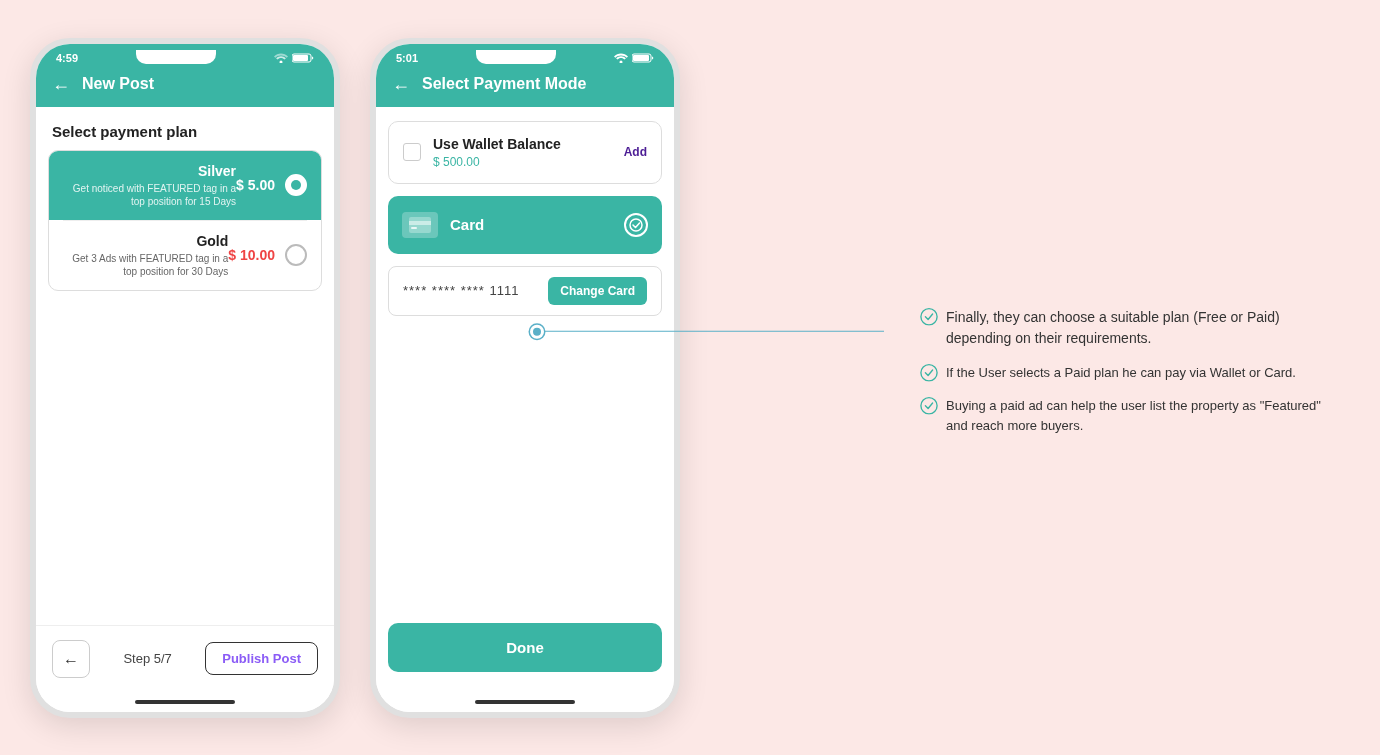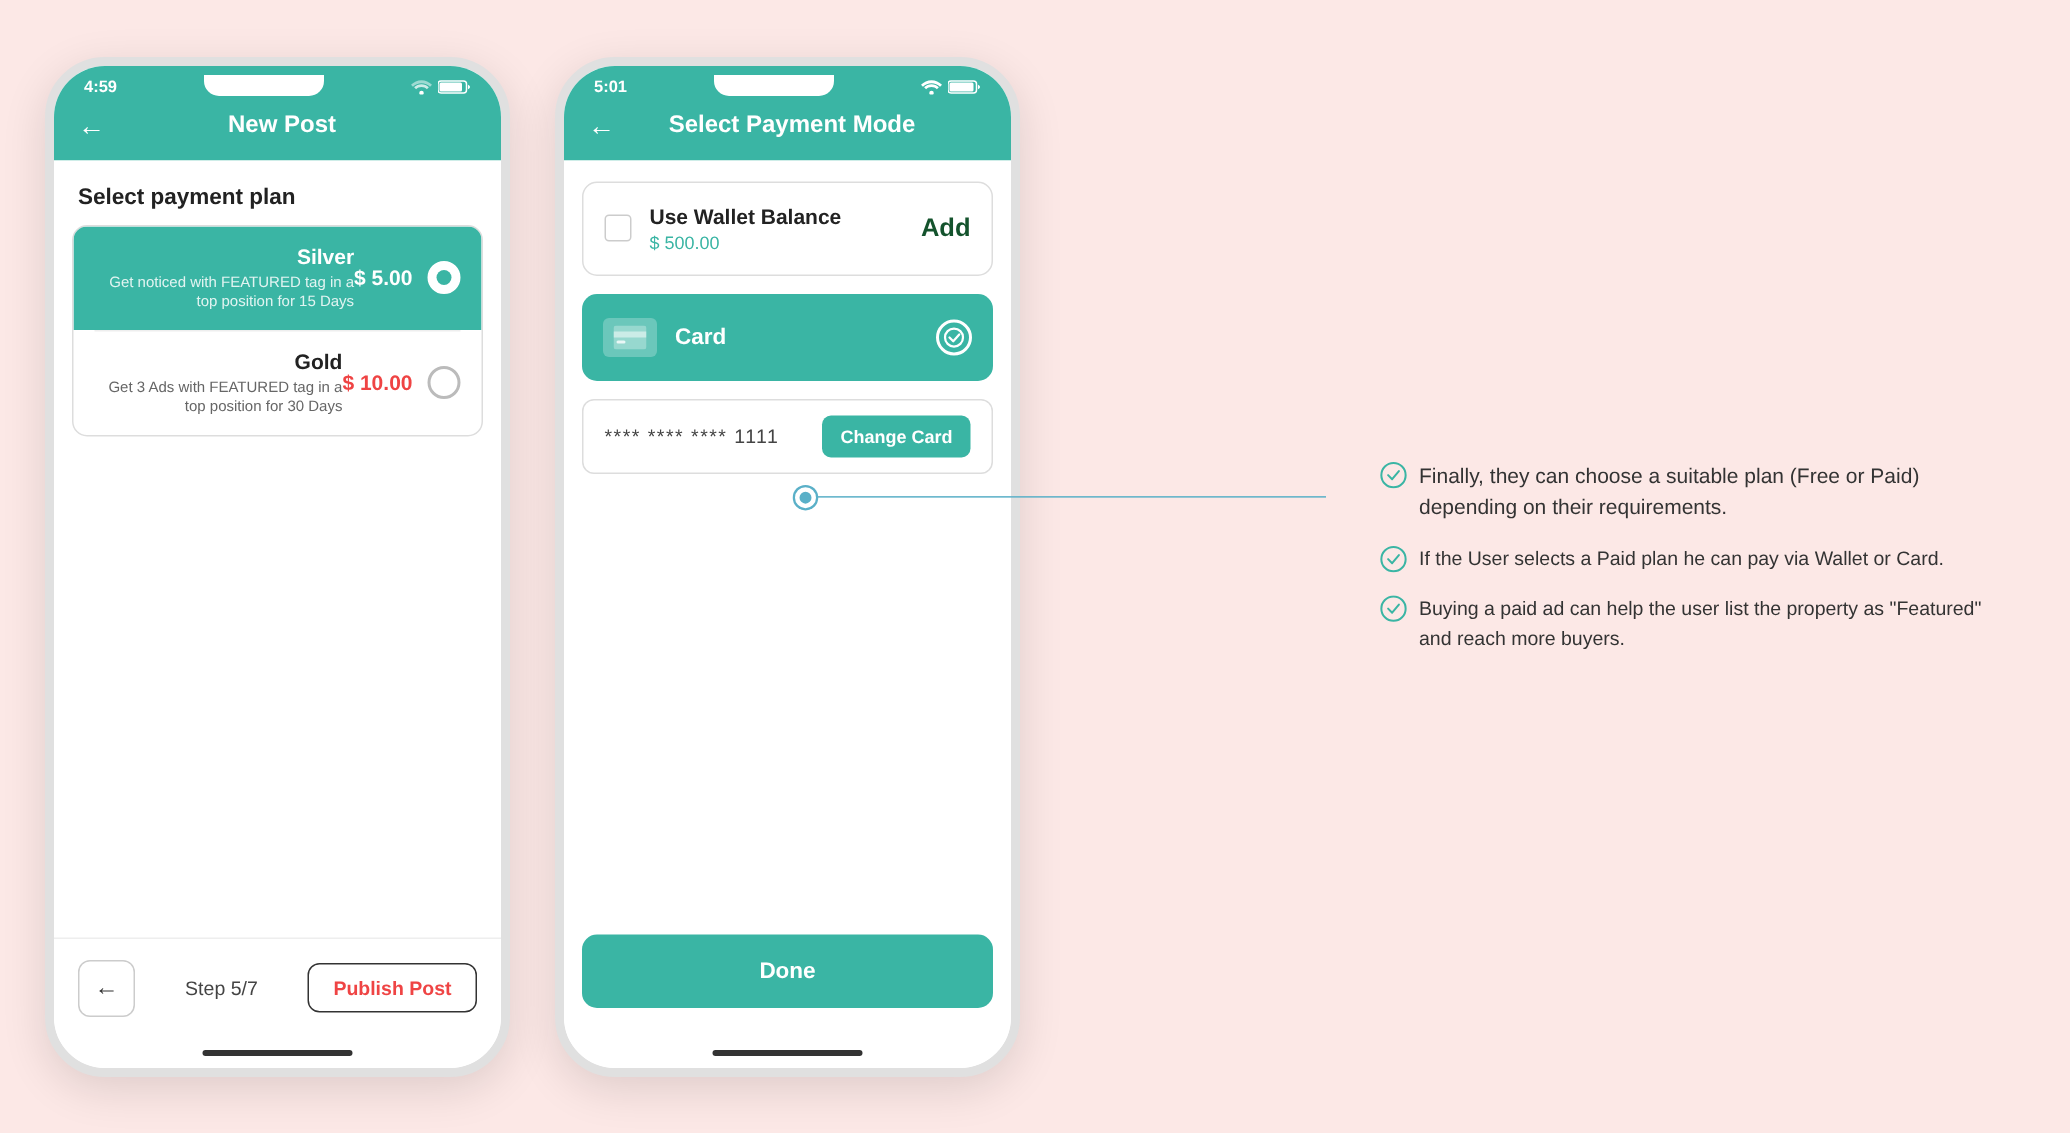--- a/index.html
+++ b/index.html
@@ -83,21 +83,21 @@
       font-size: 18px;
       margin-right: 12px;
       cursor: pointer;
     }
 
     .phone-header .header-title {
       color: white;
       font-size: 16px;
       font-weight: 600;
       flex: 1;
-      text-align: center;
+      text-align: left;
       margin-right: 24px;
     }
 
     
     .phone-content {
       flex: 1;
       overflow: hidden;
       background: white;
     }
 
@@ -232,21 +232,21 @@
       font-weight: 500;
     }
 
     .publish-btn {
       background: white;
       border: 1.5px solid #333;
       border-radius: 8px;
       padding: 8px 16px;
       font-size: 13px;
       font-weight: 600;
-      color: #ef4444;
+      color: #8b5cf6;
       cursor: pointer;
     }
 
     .home-indicator {
       height: 20px;
       display: flex;
       align-items: center;
       justify-content: center;
       background: white;
       flex-shrink: 0;
@@ -299,23 +299,23 @@
       color: #222;
     }
 
     .wallet-info .wallet-balance {
       font-size: 12px;
       color: #3ab5a4;
       margin-top: 3px;
     }
 
     .add-btn {
-      font-size: 17px;
+      font-size: 12px;
       font-weight: 600;
-      color: #14532d;
+      color: #4c1d95;
       cursor: pointer;
       background: none;
       border: none;
     }
 
     
     .card-payment-selected {
       background: #3ab5a4;
       border-radius: 10px;
       padding: 16px 14px;

